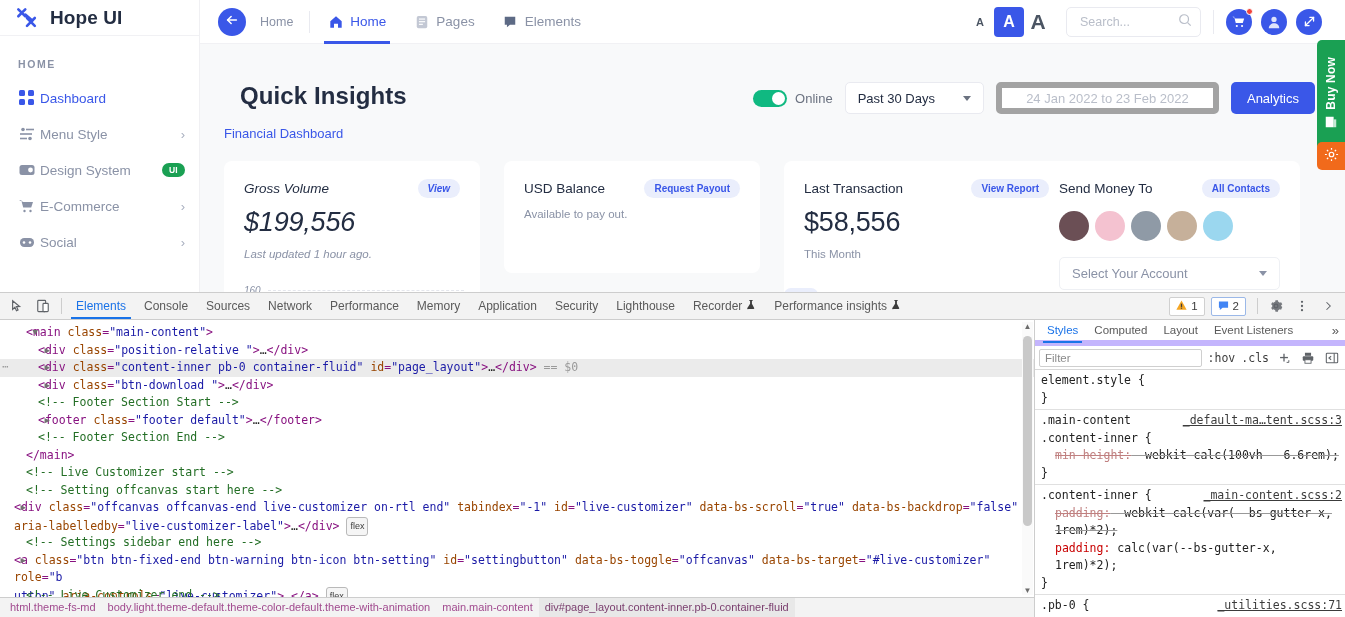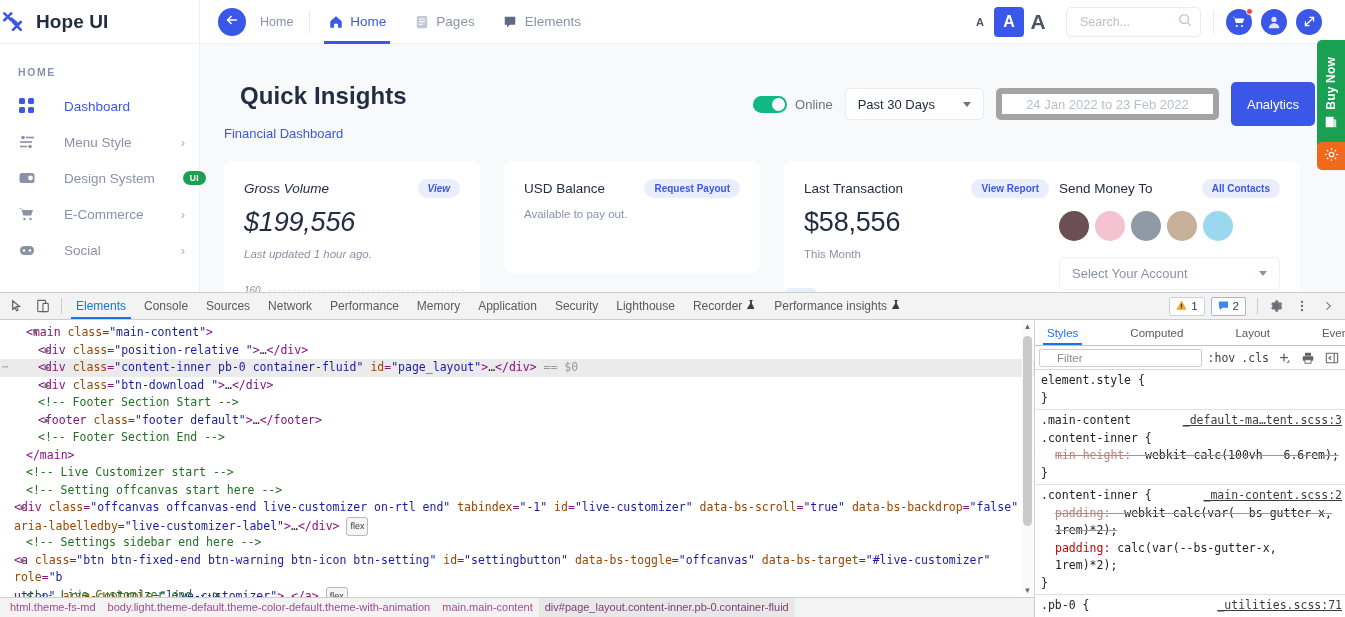--- a/index.html
+++ b/index.html
@@ -20,36 +20,36 @@
   }
 
   
   .sidebar {
     position: absolute; left: 0; top: 0;
     width: 200px; height: 292px;
     background: #fff;
     border-right: 1px solid #f0f0f3;
   }
   .brand {
-    height: 44px; display: flex; align-items: center;
-    gap: 10px;
+    height: 36px; display: flex; align-items: center;
+    padding-left: 14px; gap: 10px;
     border-bottom: 1px solid #f1f1f4;
   }
   .brand-logo { width: 26px; height: 26px; flex: 0 0 26px; }
   .brand-name {
     font-size: 19px; font-weight: 700; color: #232d42;
     letter-spacing: .1px;
   }
   .nav-caption {
     font-size: 10.5px; letter-spacing: 1.6px; font-weight: 600;
     color: #8a92a6; padding: 22px 0 10px 18px; text-transform: uppercase;
   }
   .nav-item {
     display: flex; align-items: center; height: 36px;
-    padding: 0 14px 0 18px; gap: 28px; cursor: pointer;
+    padding: 0 14px 0 18px; gap: 4px; cursor: pointer;
   }
   .nav-ico {
     width: 18px; height: 18px; flex: 0 0 18px;
     display: flex; align-items: center; justify-content: center;
     color: #8a92a6;
   }
   .nav-ico svg { display: block; }
   .nav-label { font-size: 13.5px; color: #8a92a6; flex: 1; white-space: nowrap; }
   .nav-item.active .nav-label { color: #3a57e8; }
   .nav-item.active .nav-ico { color: #3a57e8; }
@@ -135,21 +135,21 @@
     display: flex; align-items: center; padding: 0 12px; font-size: 13px; color: #232d42;
     gap: 28px; cursor: pointer;
   }
   .caret { width: 0; height: 0; border-left: 4px solid transparent; border-right: 4px solid transparent; border-top: 5px solid #6b7280; }
   .date-box {
     height: 32px; width: 223px; border: 6px solid #a3a3a3; border-radius: 5px;
     background: #fff; display: flex; align-items: center; justify-content: center;
     font-size: 13px; color: #b9bec9; cursor: pointer;
   }
   .btn-analytics {
-    height: 44px; background: #3a57e8; color: #fff; border-radius: 5px;
+    height: 32px; background: #3a57e8; color: #fff; border-radius: 5px;
     display: flex; align-items: center; padding: 0 16px; font-size: 13px;
     font-weight: 500; cursor: pointer;
   }
 
   .cards { display: flex; gap: 24px; margin-top: 20px; }
   .card { background: #fff; border-radius: 8px; padding: 18px 20px; }
   .card-head { display: flex; align-items: center; }
   .card-title { font-size: 13.5px; color: #232d42; }
   .pill {
     margin-left: auto; background: #eaeefc; color: #3a57e8; font-size: 10px;
@@ -262,29 +262,29 @@
   .cr-item { padding: 0 6px; color: #a14b8f; white-space: nowrap; cursor: pointer; line-height: 19px; }
   .cr-item.on { background: #e8e8e8; color: #7a3e6e; }
   .dom-scroll {
     position: absolute; right: 1px; top: 2px; width: 11px; bottom: 22px;
     background: #fafafa;
   }
   .dom-scroll .thumb { position: absolute; left: 1px; width: 9px; top: 4px; height: 190px; background: #c9c9c9; border-radius: 5px; }
   .sc-arrow { position: absolute; left: 1px; width: 9px; color: #6b6b6b; font-size: 8px; text-align: center; }
 
   .styles-pane { flex: 1; position: relative; background: #fff; overflow: hidden; }
-  .st-tabbar { height: 26px; border-bottom: 1px solid #c4b5fd; display: flex; align-items: center; padding-left: 4px; gap: 36px; }
+  .st-tabbar { height: 26px; border-bottom: 6px solid #c4b5fd; display: flex; align-items: center; padding-left: 4px; }
   .st-tab { font-size: 11.5px; color: #5a5a5a; padding: 0 8px; height: 25px; display: flex; align-items: center; cursor: pointer; position: relative; white-space: nowrap;}
   .st-tab.active { color: #1a73e8; }
   .st-tab.active::after { content: ""; position: absolute; left: 4px; right: 4px; bottom: 0; height: 2px; background: #1a73e8; }
   .st-more { margin-left: auto; padding-right: 6px; color: #5a5a5a; font-size: 13px; cursor: pointer; }
   .st-filterbar { height: 24px; border-bottom: 1px solid #d8d8d8; display: flex; align-items: center; padding: 0 4px; gap: 6px; }
   .st-filter {
     flex: 1; height: 18px; border: 1px solid #cfcfcf; border-radius: 2px;
-    font-size: 11.5px; color: #8a8a8a; padding: 0 17px; display: flex; align-items: center;
+    font-size: 11.5px; color: #8a8a8a; padding: 0 5px; display: flex; align-items: center;
   }
   .st-link { font-size: 11.5px; color: #3c3c3c; cursor: pointer; font-family: "DejaVu Sans Mono", monospace;}
   .st-ico { width: 18px; height: 18px; display: flex; align-items: center; justify-content: center; color: #5f6368; cursor: pointer; }
   .st-rules { font-family: "DejaVu Sans Mono", monospace; font-size: 11.5px; line-height: 17.5px; color: #222; }
   .st-rule { padding: 2px 0 2px 6px; border-bottom: 1px solid #e0e0e0; position: relative; }
   .sel-name { color: #222; }
   .src { color: #3c3c3c; text-decoration: underline; position: absolute; right: 3px; }
   .prop { color: #c80000; }
   .val { color: #222; }
   .strike { text-decoration: line-through; color: #999; }

